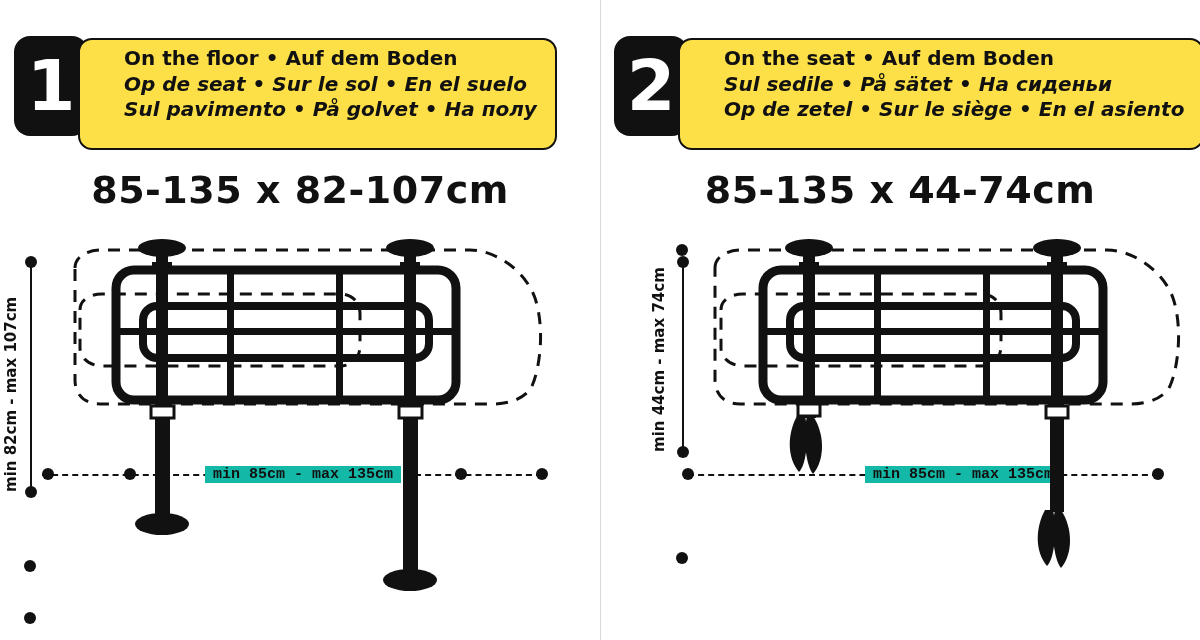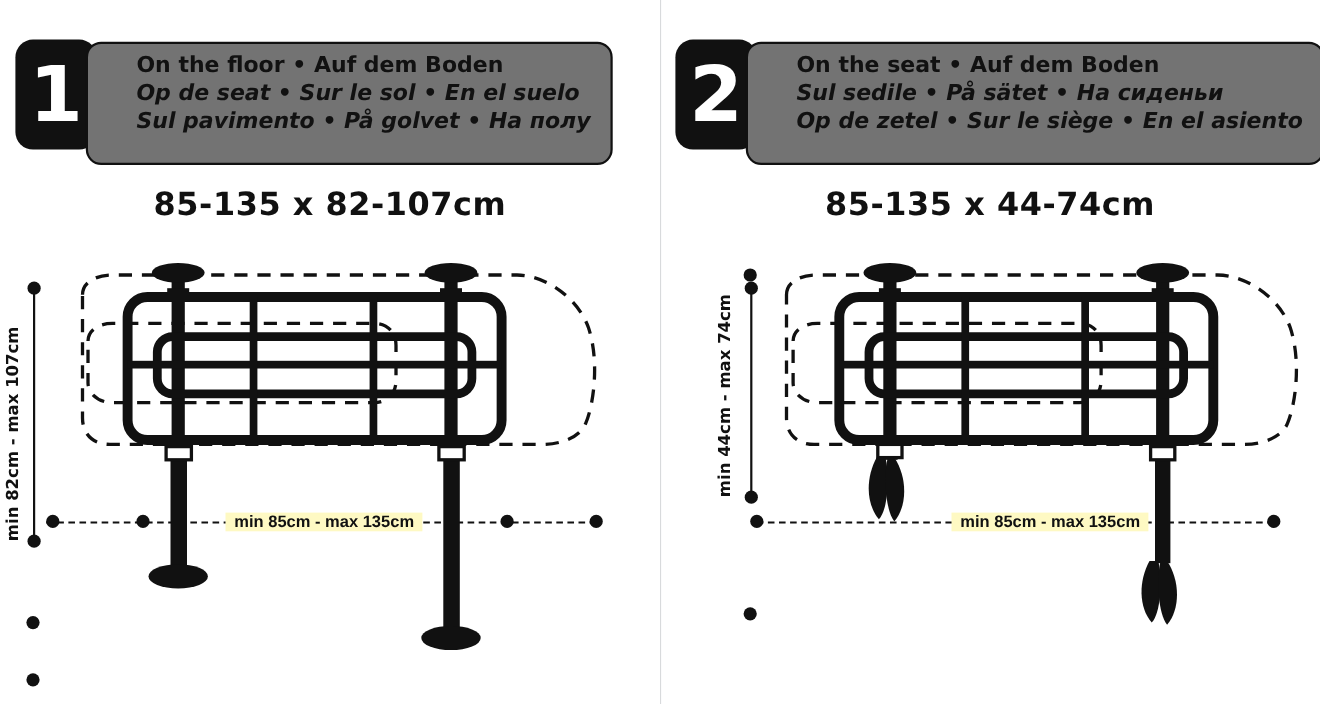--- a/index.html
+++ b/index.html
@@ -13,41 +13,41 @@
   #panel-2{left:600px;width:600px;}
 
   .divider{position:absolute;left:600px;top:0;width:1px;height:640px;background:#d8dadc;}
 
   
   .header{position:absolute;left:14px;top:36px;height:102px;width:null;}
   .badge{position:absolute;left:0;top:0;width:74px;height:100px;background:#111;border-radius:16px;
          display:flex;align-items:center;justify-content:center;}
   .badge span{color:#fff;font-size:70px;font-weight:bold;line-height:1;font-family:"DejaVu Sans",sans-serif;}
   .caption{position:absolute;left:64px;top:2px;min-height:96px;border:2px solid #111;border-radius:14px;
-           padding:6px 18px 6px 44px;background:#737373;}
+           padding:6px 18px 6px 44px;background:#fde047;}
   .caption div{font-size:20px;font-weight:bold;line-height:1.28;white-space:nowrap;font-family:"DejaVu Sans",sans-serif;}
   .caption div.it{font-style:italic;}
 
   
-  .size-title{position:absolute;top:168px;width:100%;text-align:center;font-size:29px;font-weight:bold;
+  .size-title{position:absolute;top:168px;width:100%;text-align:center;font-size:38px;font-weight:bold;
               letter-spacing:.5px;font-family:"DejaVu Sans",sans-serif;}
 
   
   .vlabel{position:absolute;font-size:15px;font-weight:bold;writing-mode:vertical-rl;transform:rotate(180deg);
           white-space:nowrap;font-family:"DejaVu Sans",sans-serif;}
   .vaxis{position:absolute;width:2px;background:#111;}
   .vaxis:before,.vaxis:after{content:"";position:absolute;left:-5px;width:12px;height:12px;border-radius:50%;background:#111;}
   .vaxis:before{top:-6px;}
   .vaxis:after{bottom:-6px;}
 
   
   .hline{position:absolute;height:0;border-top:2px dashed #111;}
   .hdot{position:absolute;width:12px;height:12px;border-radius:50%;background:#111;}
-  .hlabel{position:absolute;background:#fef9c3;padding:0 8px;font-size:15px;font-weight:bold;white-space:nowrap;
-          font-family:Liberation Sans, sans-serif;}
+  .hlabel{position:absolute;background:#14b8a6;padding:0 8px;font-size:15px;font-weight:bold;white-space:nowrap;
+          font-family:Liberation Mono, monospace;}
 
   svg{display:block;overflow:visible;}
 </style>
 </head>
 <body>
 
 <div class="sheet">
 
   <div class="divider"></div>
 

